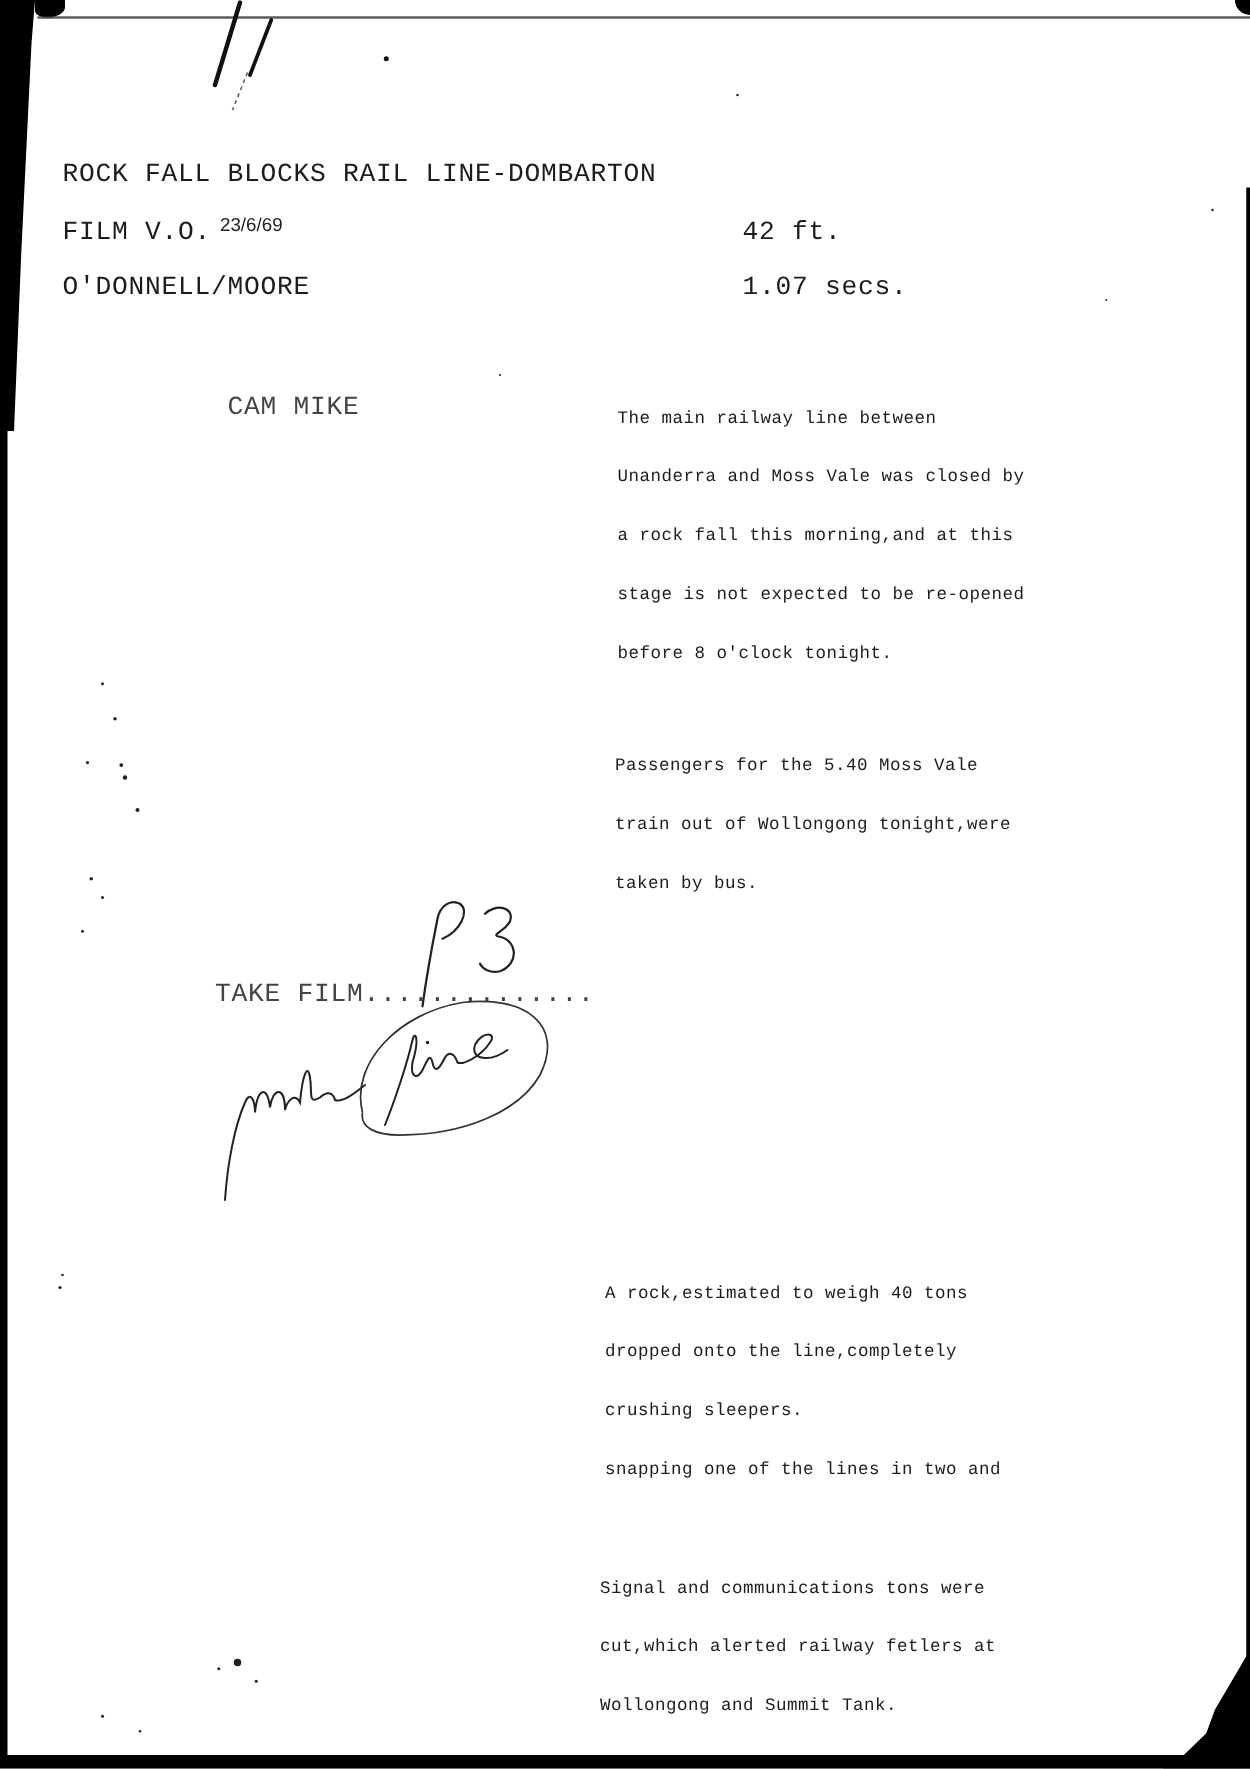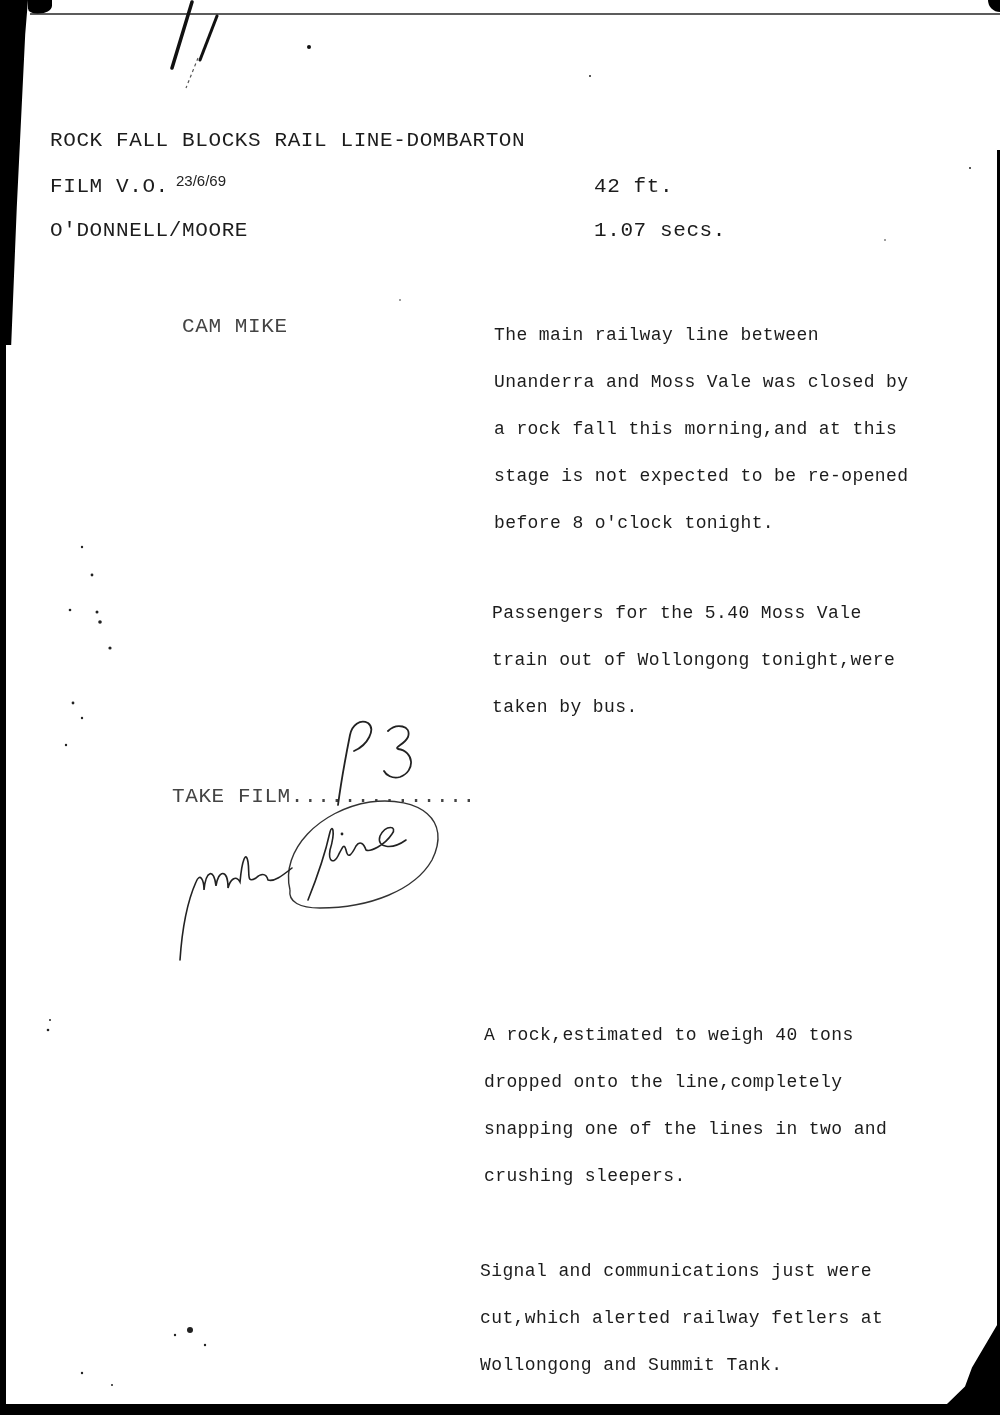--- a/index.html
+++ b/index.html
@@ -101,21 +101,21 @@
     #film-date { top: 172px; left: 176px; font-family: "Liberation Sans", sans-serif; font-size: 15px; color:#222; position:absolute; }
     #credits { top: 220px; }
     #footage { top: 176px; left: 594px; }
     #duration { top: 220px; left: 594px; }
 
     #cam-mike { top: 316px; left: 182px; }
 
     .para {
       position: absolute;
       left: 494px;
-      font-size: 18px;
+      font-size: 14px;
       letter-spacing: 0.4px;
       color: #1c1c1c;
     }
     .para .line {
       display: block;
       white-space: pre;
       height: 47px;
       line-height: 47px;
     }
     #para-1 { top: 312px; }
@@ -189,26 +189,26 @@
   <div class="para" id="para-2">
     <span class="line">Passengers for the 5.40 Moss Vale</span>
     <span class="line">train out of Wollongong tonight,were</span>
     <span class="line">taken by bus.</span>
   </div>
 
 
   <div class="para" id="para-4">
     <span class="line">A rock,estimated to weigh 40 tons</span>
     <span class="line">dropped onto the line,completely</span>
+    <span class="line">crushing sleepers.</span>
     <span class="line">snapping one of the lines in two and</span>
-    <span class="line">crushing sleepers.</span>
   </div>
 
   <div class="para" id="para-5">
-    <span class="line">Signal and communications just were</span>
+    <span class="line">Signal and communications tons were</span>
     <span class="line">cut,which alerted railway fetlers at</span>
     <span class="line">Wollongong and Summit Tank.</span>
   </div>
 
   <svg class="handwriting" style="left:0; top:0;" width="1000" height="1415" viewBox="0 0 1000 1415">
     <g fill="#222">
       <circle cx="82" cy="547" r="1.2"></circle>
         <circle cx="92" cy="575" r="1.4"></circle>
       <circle cx="70" cy="610" r="1.3"></circle>
         <circle cx="97" cy="612" r="1.5"></circle>

